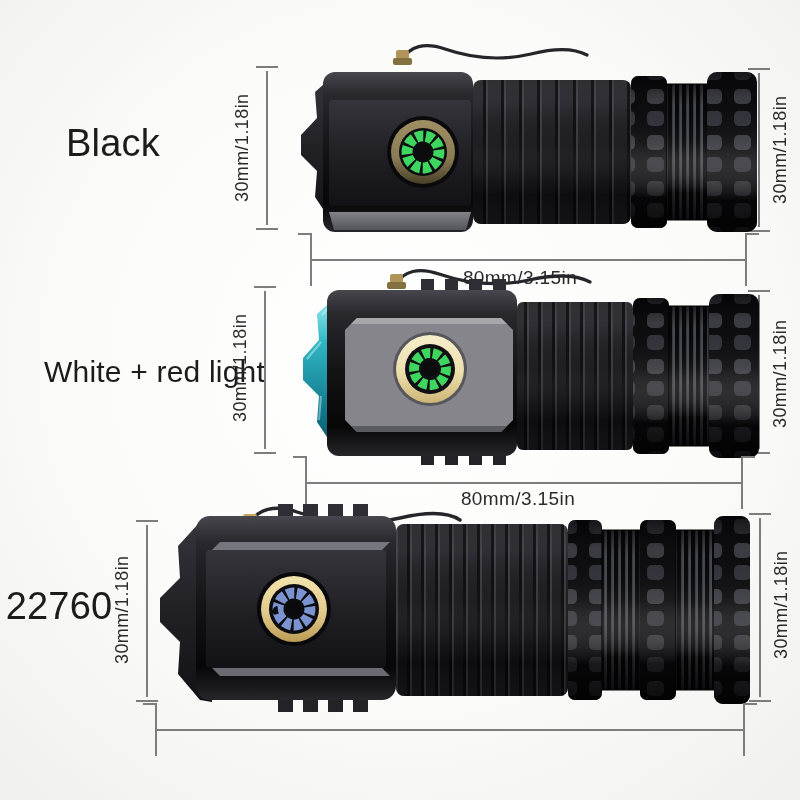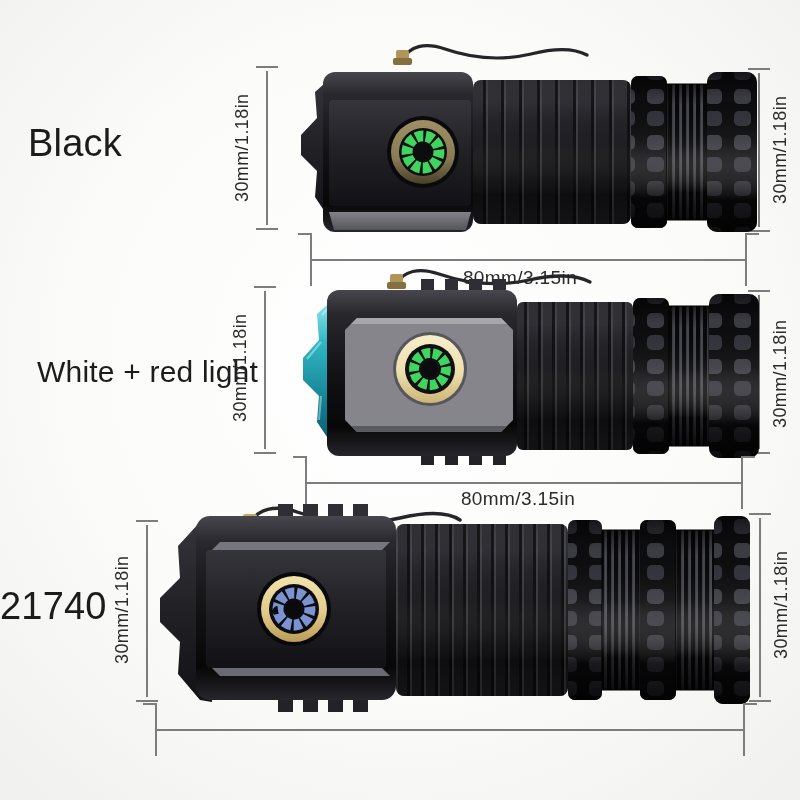--- a/index.html
+++ b/index.html
@@ -4,21 +4,21 @@
 <style>
   html,body{margin:0;padding:0;}
   body{
     width:800px;height:800px;overflow:hidden;
     font-family:"Liberation Sans", sans-serif;
     background:radial-gradient(circle at 50% 45%, #ffffff 0%, var(--background,#fbfbfa) 55%, #f0f0ee 100%);
   }
   .stage{position:relative;width:800px;height:800px;}
   .fl{position:absolute;}
   .plabel{
-    position:absolute;color:var(--text,#1c1c1c);
+    position:absolute;color:var(--text,#1c1c1c);text-align:center;
     font-weight:400;letter-spacing:0.2px;white-space:nowrap;
   }
   .v-dim{position:absolute;width:22px;}
   .v-dim .t{position:absolute;left:0;width:22px;height:2px;background:var(--dim-line,#7d7d7d);}
   .v-dim .t.top{top:0;}
   .v-dim .t.bot{bottom:0;}
   .v-dim .l{position:absolute;left:10px;top:5px;bottom:5px;width:2px;background:var(--dim-line,#7d7d7d);}
   .v-label{
     position:absolute;writing-mode:vertical-rl;transform:rotate(180deg);
     font-size:18px;color:#2b2b2b;letter-spacing:0.4px;text-align:center;
@@ -221,21 +221,21 @@
     </g>
   </svg>
 
   <div class="h-dim" style="left:305px;top:457px;width:438px;">
     <div class="l"></div>
       <div class="e left"></div>
       <div class="e right"></div>
   </div>
   <div class="h-label" style="left:428px;top:488px;width:180px;">80mm/3.15in</div>
 
-  <div class="plabel" style="left:0px;top:585px;width:118px;font-size:38px;">21740</div>
+  <div class="plabel" style="left:0px;top:585px;width:118px;font-size:38px;">22760</div>
 
   <div class="v-dim" style="left:136px;top:520px;height:182px;">
     <div class="t top"></div>
       <div class="l"></div>
       <div class="t bot"></div>
   </div>
   <div class="v-label" style="left:112px;top:548px;height:124px;">30mm/1.18in</div>
 
   <div class="v-dim" style="left:749px;top:513px;height:189px;">
     <div class="t top"></div>

